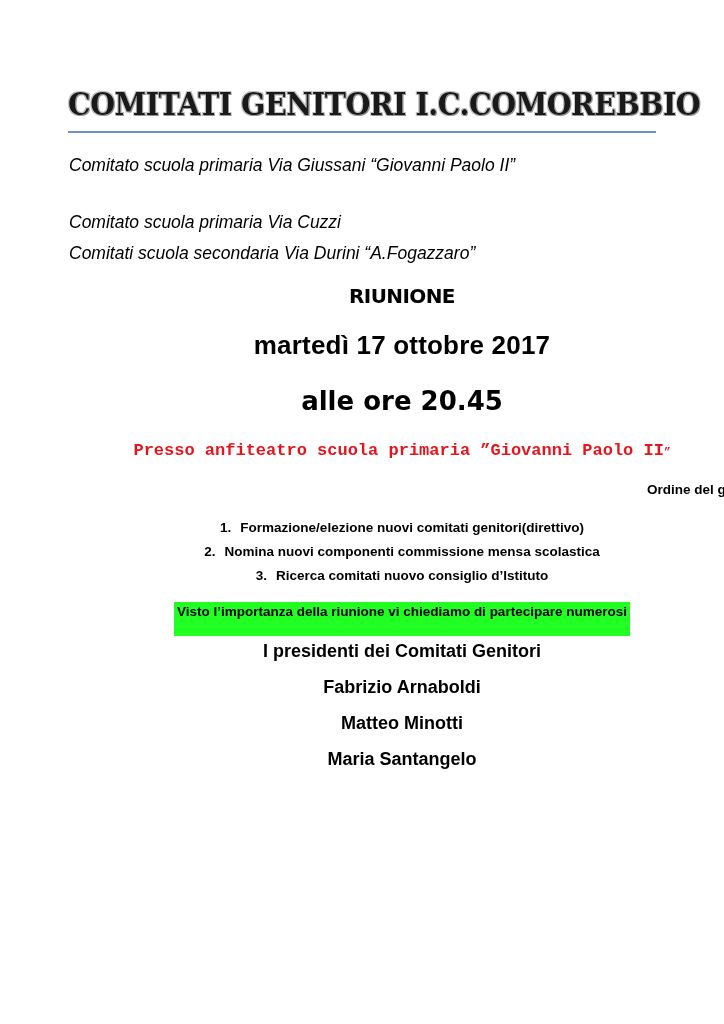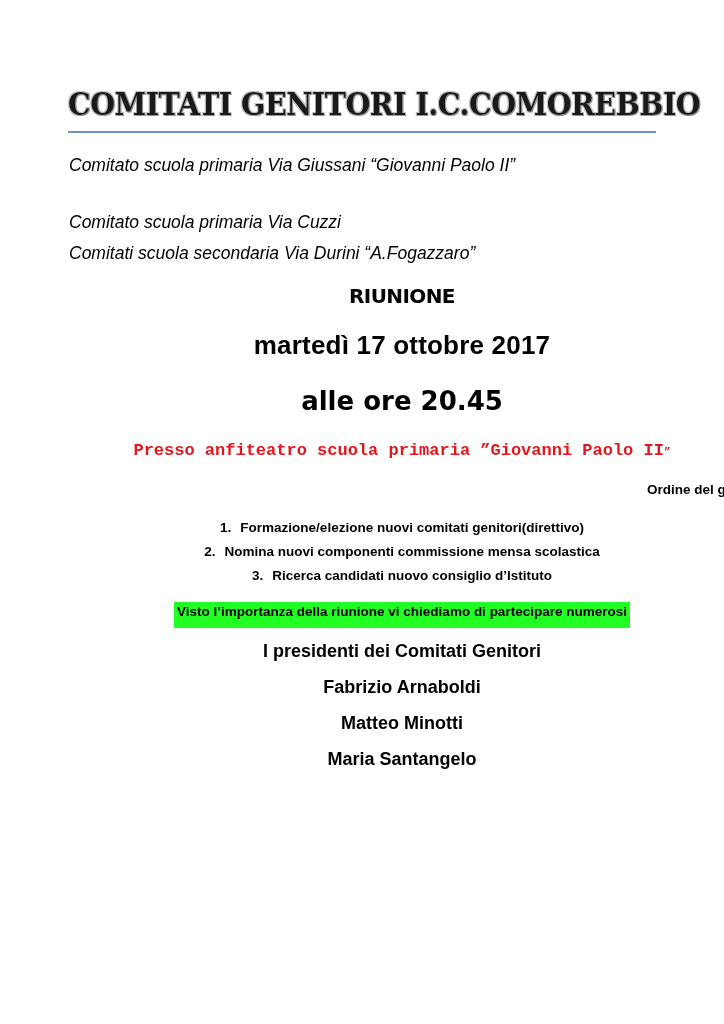--- a/index.html
+++ b/index.html
@@ -110,21 +110,21 @@
       margin-right: 9px;
     }
     .highlight-wrap {
       top: 602px;
     }
     .highlight {
       display: inline-block;
       background: #22ff22;
       font-weight: bold;
       font-size: 13.5px;
-      padding: 2px 3px 9px 3px;
+      padding: 2px 3px 17px 3px;
     }
     .sig {
       font-weight: bold;
       font-size: 18px;
     }
   </style>
 </head>
 <body>
 
 <div class="page">
@@ -146,21 +146,21 @@
 
   <div class="center agenda-title">Ordine del giorno:</div>
 
   <div class="center agenda-item" style="top:520px;">
     <span class="num">1.</span><span>Formazione/elezione nuovi comitati genitori(direttivo)</span>
   </div>
   <div class="center agenda-item" style="top:544px;">
     <span class="num">2.</span><span>Nomina nuovi componenti commissione mensa scolastica</span>
   </div>
   <div class="center agenda-item" style="top:568px;">
-    <span class="num">3.</span><span>Ricerca candidati nuovo consiglio d’Istituto</span>
+    <span class="num">3.</span><span>Ricerca comitati nuovo consiglio d’Istituto</span>
   </div>
 
   <div class="center highlight-wrap">
     <span class="highlight">Visto l’importanza della riunione vi chiediamo di partecipare numerosi</span>
   </div>
 
   <div class="center sig" style="top:641px;">I presidenti dei Comitati Genitori</div>
   <div class="center sig" style="top:677px;">Fabrizio Arnaboldi</div>
   <div class="center sig" style="top:713px;">Matteo Minotti</div>
   <div class="center sig" style="top:749px;">Maria Santangelo</div>

